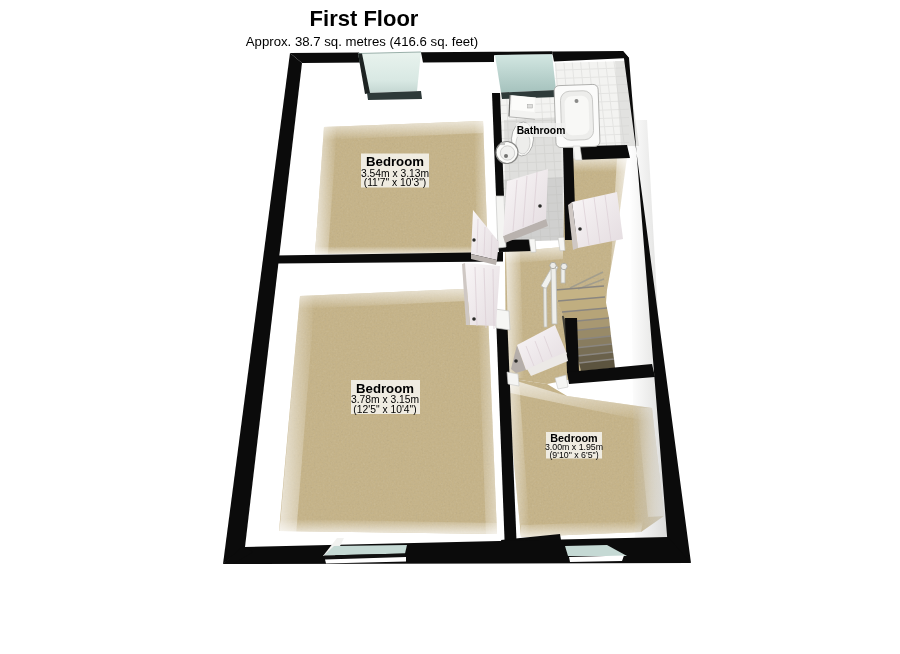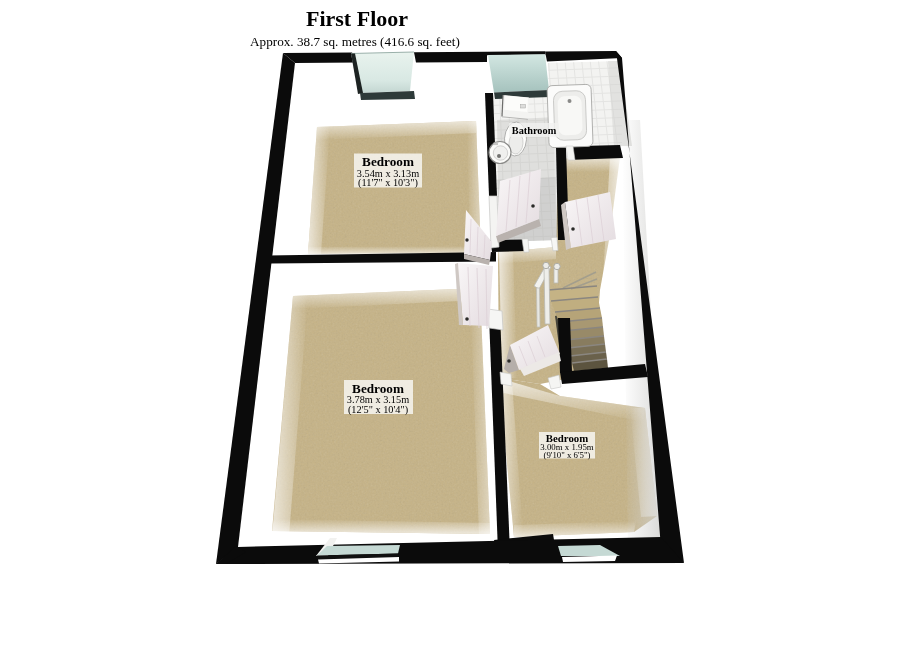--- a/index.html
+++ b/index.html
@@ -1,16 +1,16 @@
 <!DOCTYPE html>
 <html><head>
 <meta charset="utf-8">
 <style>
   html,body{margin:0;padding:0;background:#ffffff;}
-  #page{width:888px;height:654px;position:relative;font-family:Liberation Serif, serif;}
+  #page{width:888px;height:654px;position:relative;font-family:Liberation Sans, sans-serif;margin-left:7px;}
   svg{display:block;}
 </style>
 </head>
 <body>
 <div id="page">
 <svg width="900" height="654" viewBox="0 0 900 654">
 <defs>
   <filter id="grain" x="0" y="0" width="100%" height="100%">
     <feTurbulence type="fractalNoise" baseFrequency="0.55" numOctaves="2" seed="7" result="n"></feTurbulence>
     <feColorMatrix in="n" type="saturate" values="0"></feColorMatrix>

